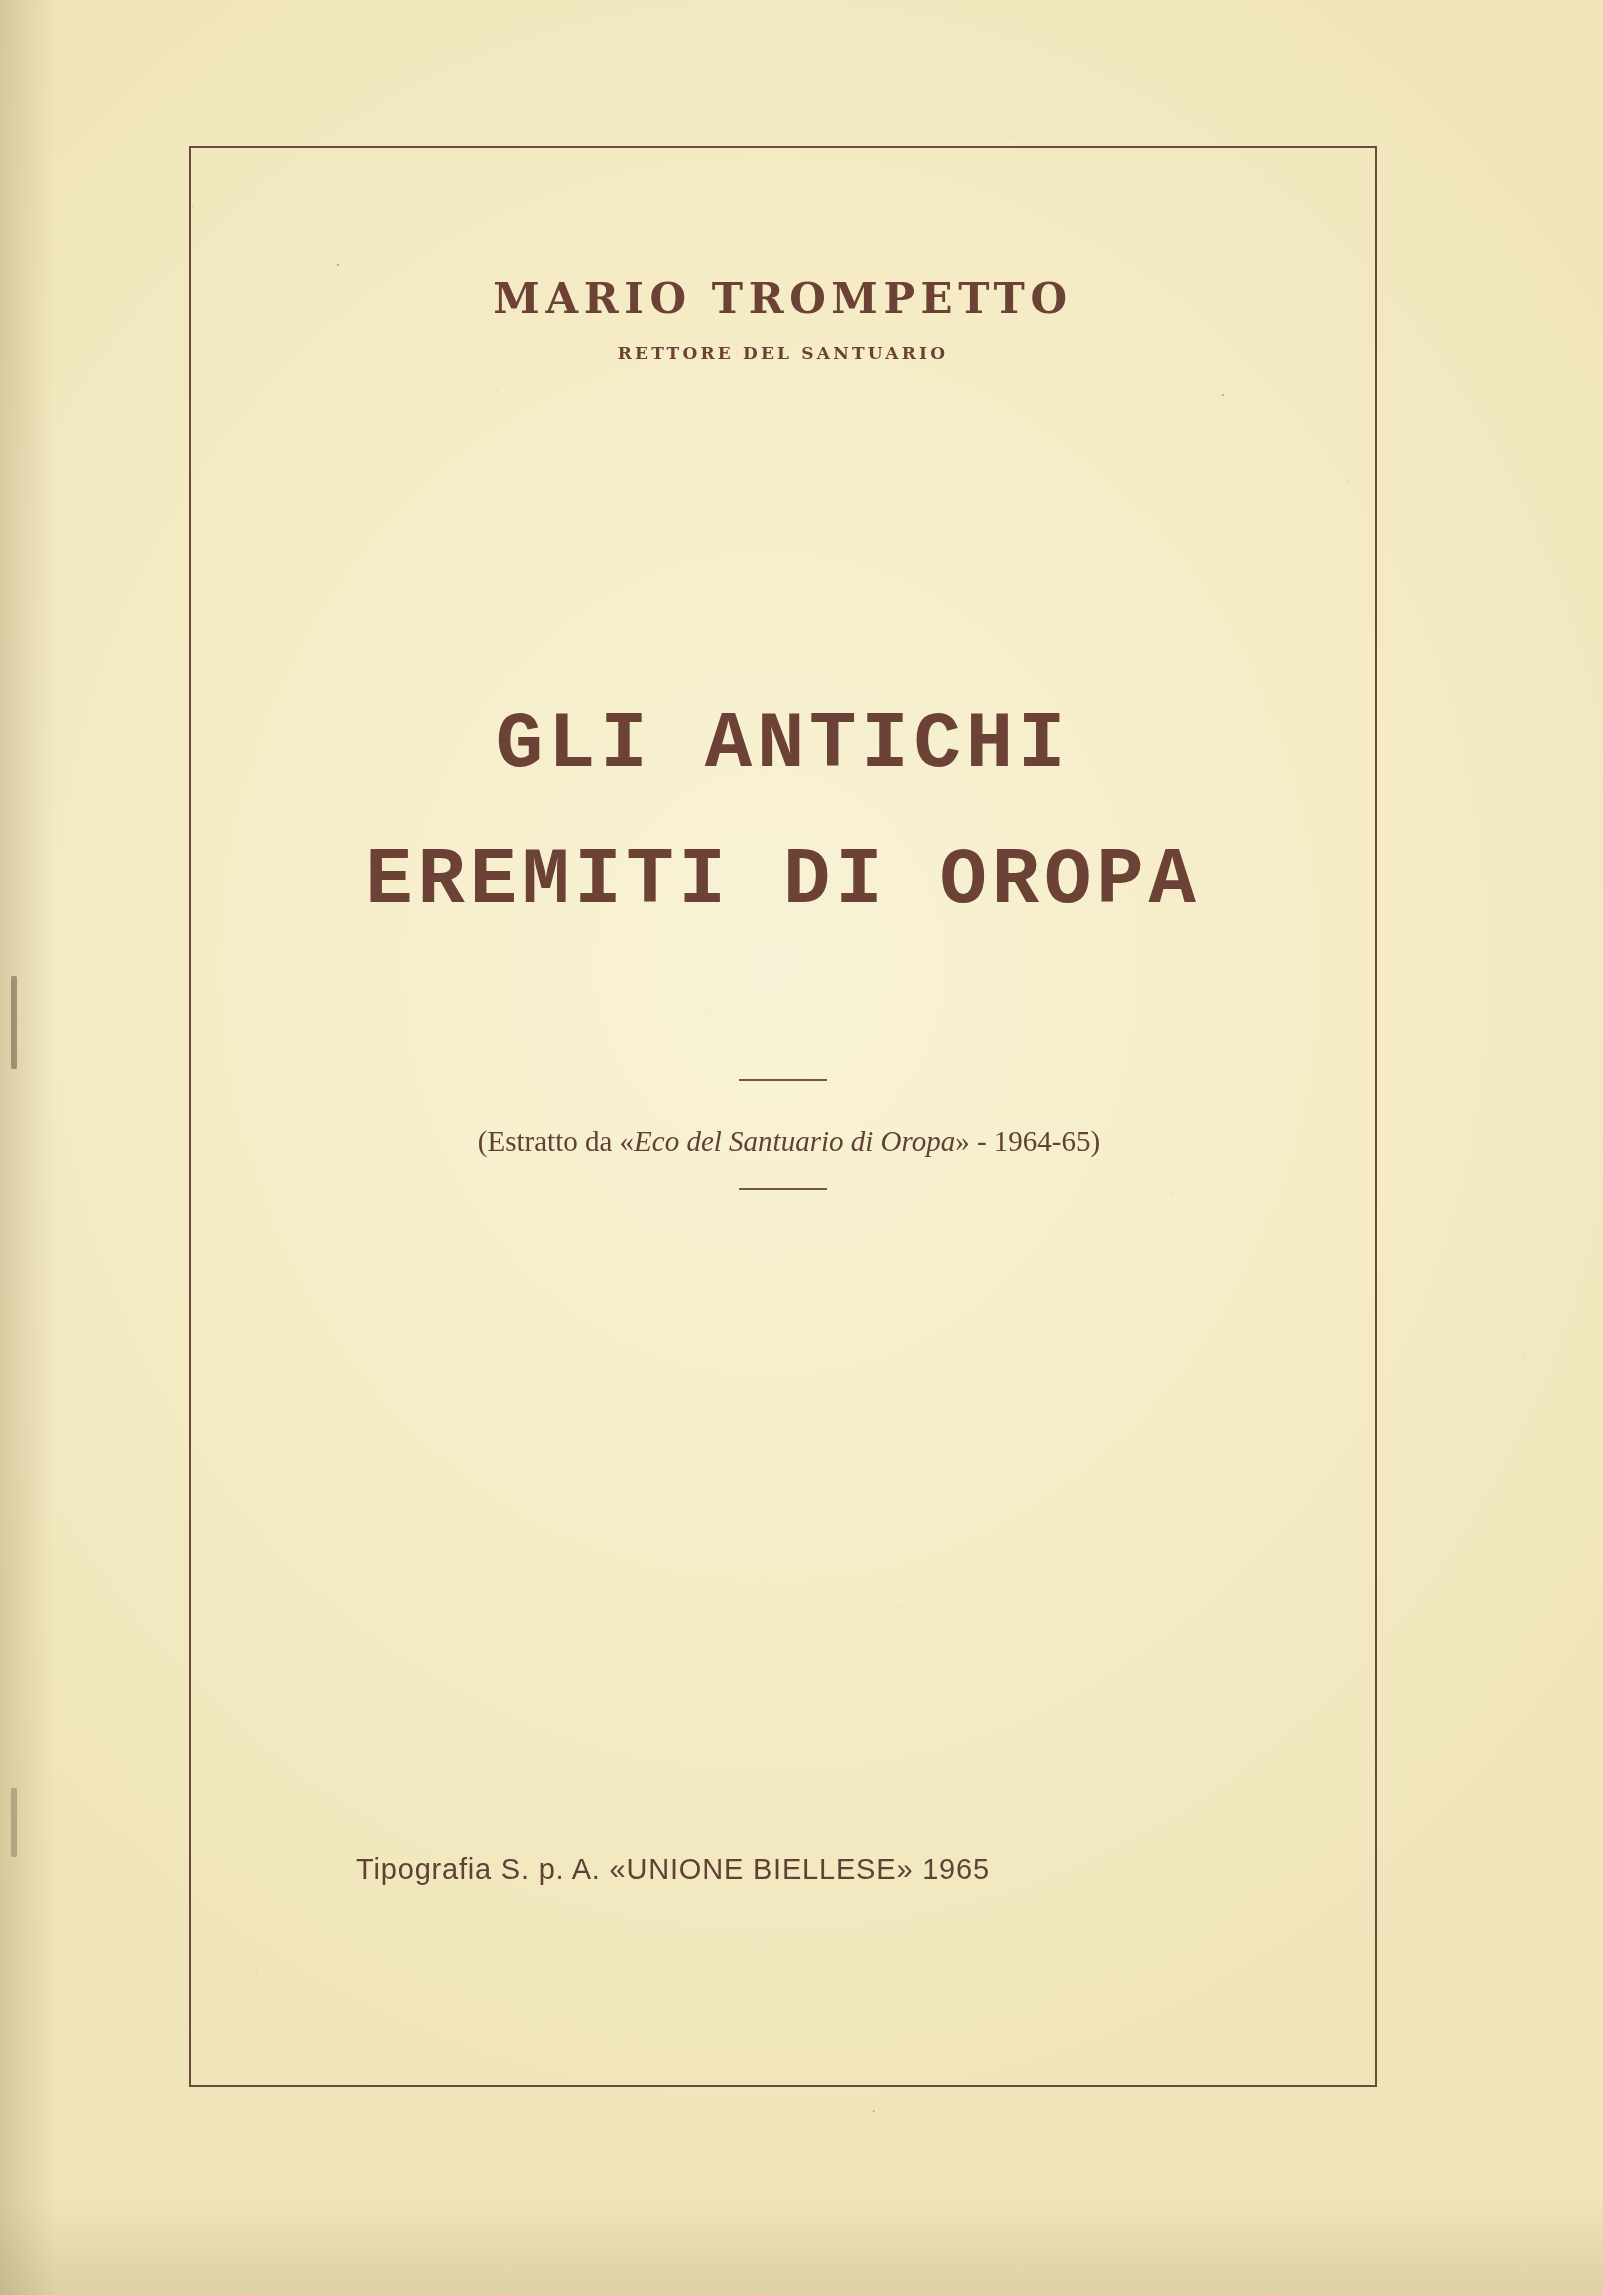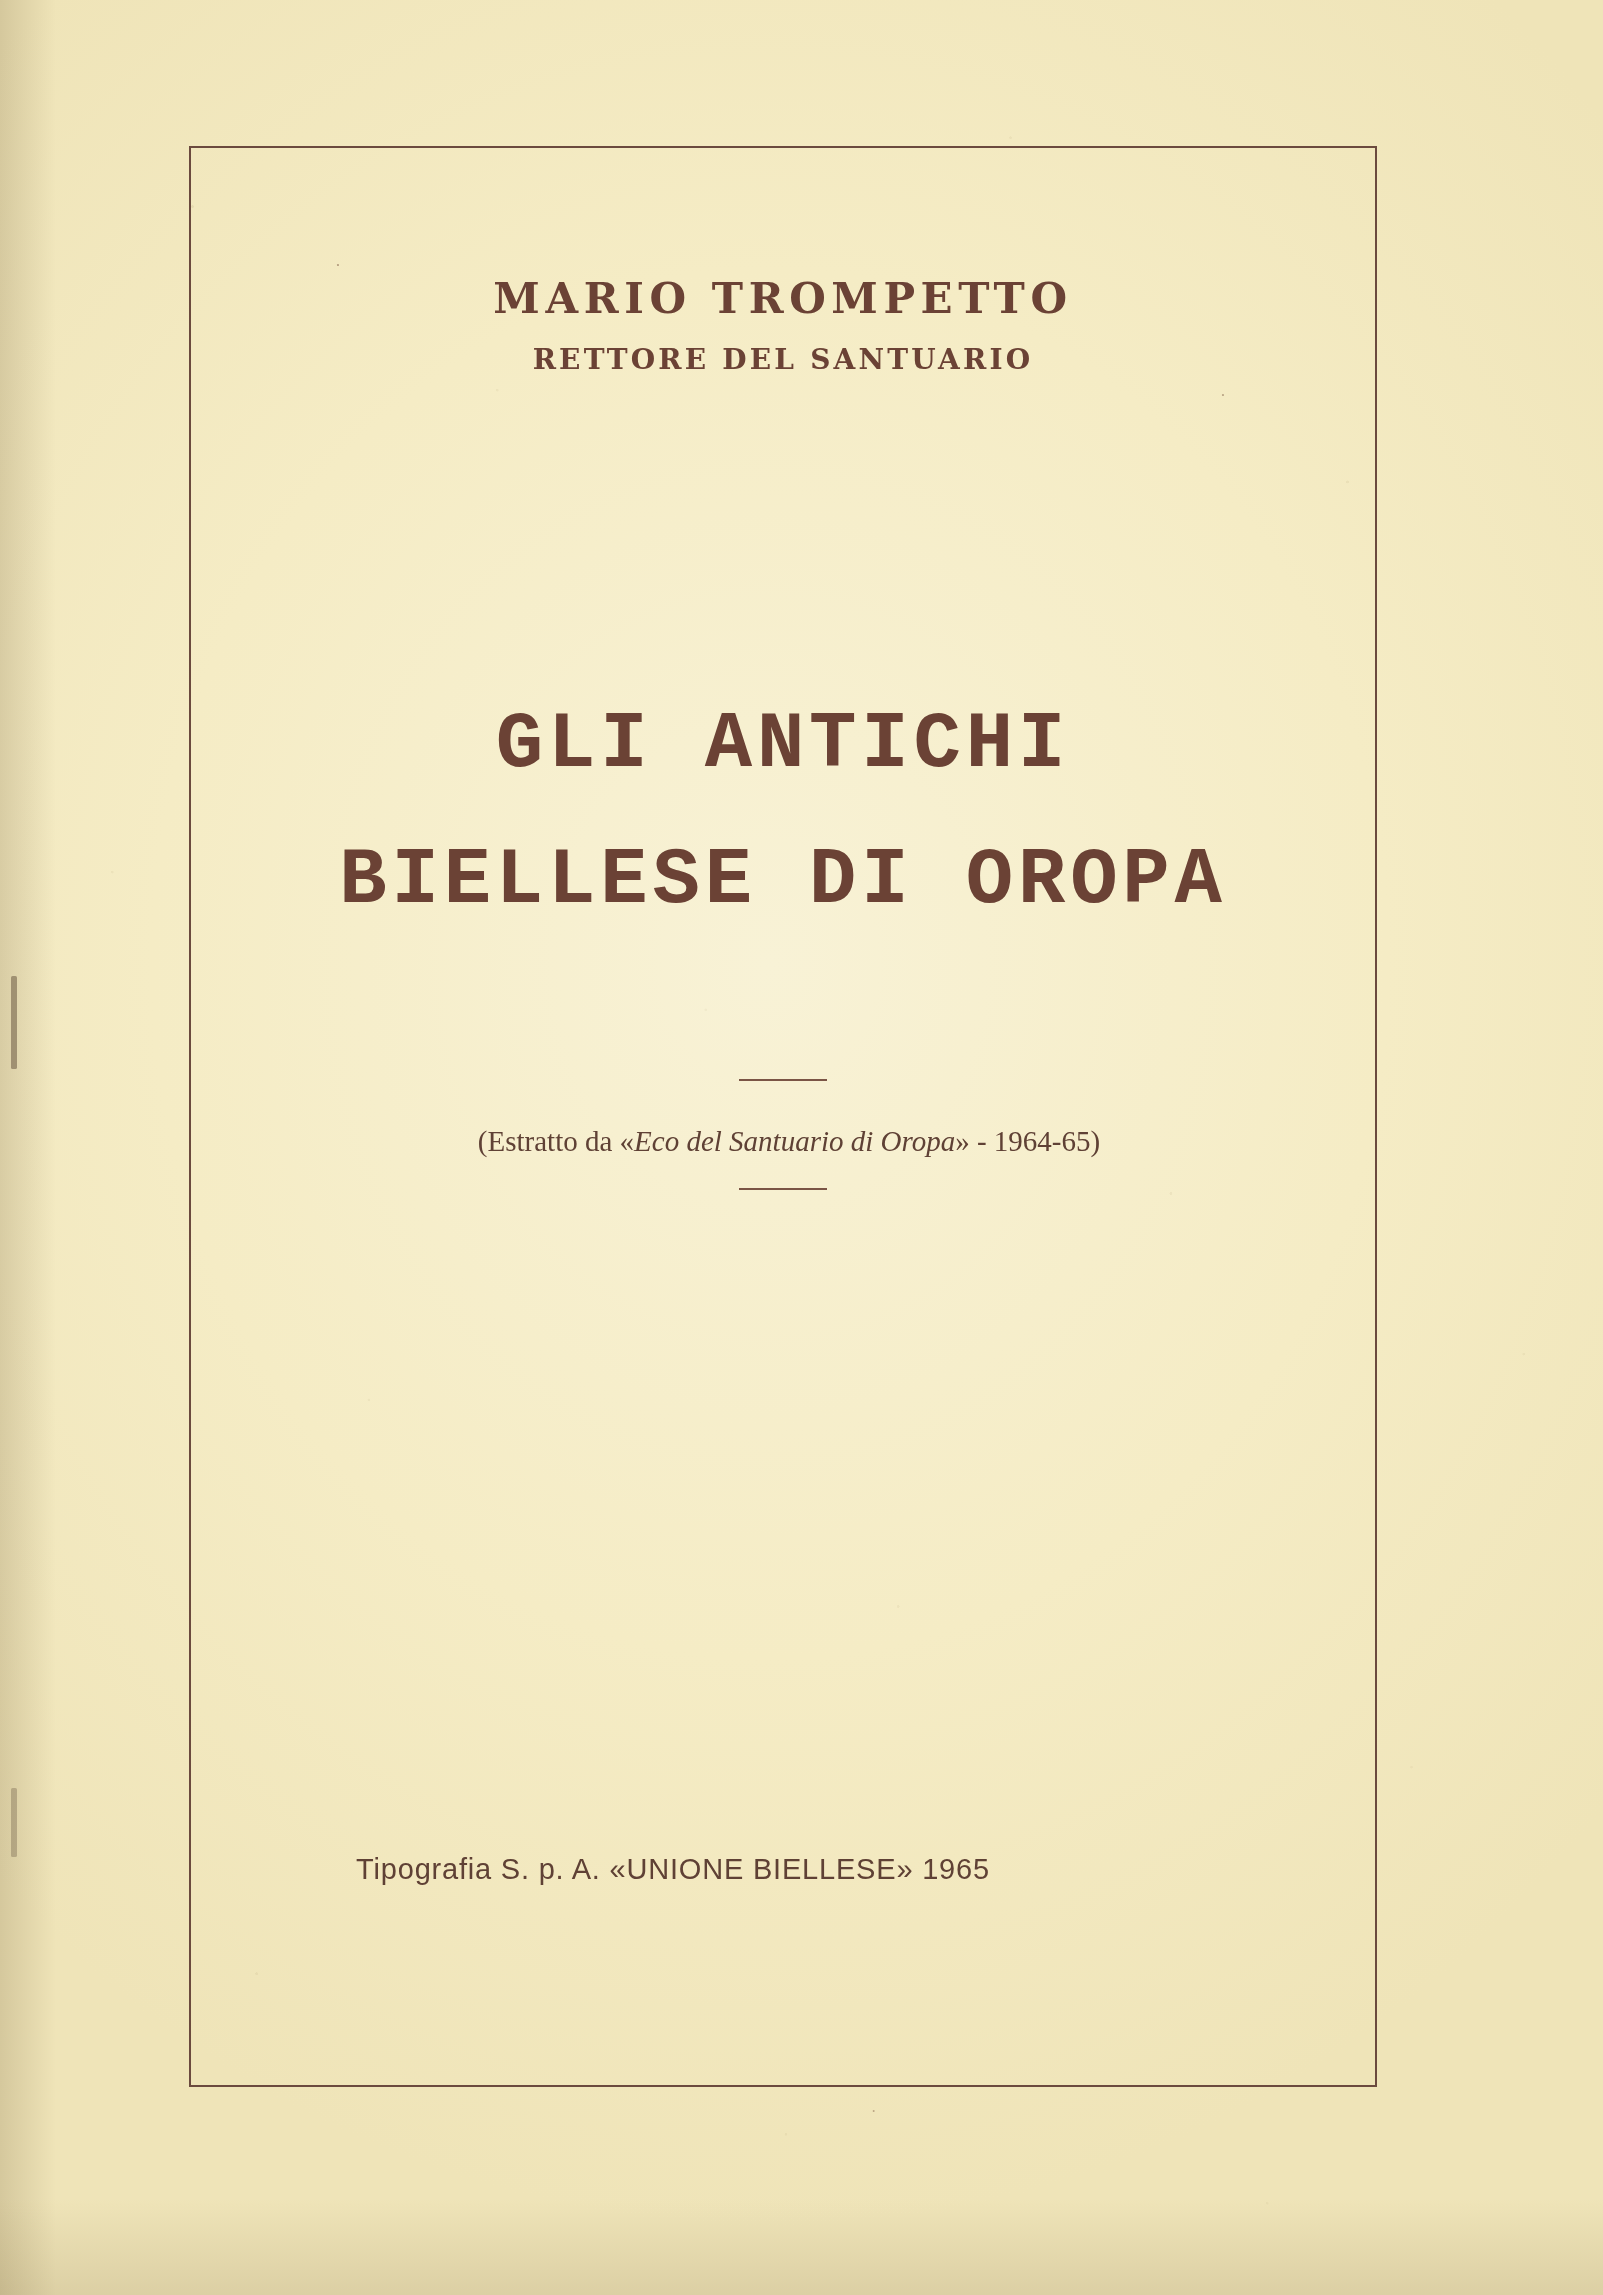--- a/index.html
+++ b/index.html
@@ -108,21 +108,21 @@
   }
 
   .author-role {
     position: absolute;
     top: 197px;
     left: 0;
     width: 1188px;
     text-align: center;
     font-family: "DejaVu Serif", serif;
     font-weight: bold;
-    font-size: 28px;
+    font-size: 17px;
     letter-spacing: 3.2px;
     color: #6b4235;
   }
 
   .title-line {
     position: absolute;
     left: 0;
     width: 1188px;
     text-align: center;
     font-family: Liberation Mono, monospace;
@@ -203,21 +203,21 @@
   <div id="frame"></div>
 
   <div id="content">
 
     <div class="author">MARIO TROMPETTO</div>
 
     <div class="author-role">RETTORE DEL SANTUARIO</div>
 
     <div class="title-line" id="title-line-1">GLI ANTICHI</div>
 
-    <div class="title-line" id="title-line-2">BIELLESE DI OROPA</div>
+    <div class="title-line" id="title-line-2">EREMITI DI OROPA</div>
 
     <div class="hr-rule" id="rule-top"></div>
 
     <div class="extract"><span>(Estratto da «</span><span class="ital">Eco del Santuario di Oropa</span><span>» - 1964-65)</span></div>
 
     <div class="hr-rule" id="rule-bottom"></div>
 
     <div class="printer">Tipografia S. p. A. «UNIONE  BIELLESE» 1965</div>
 
   </div>

